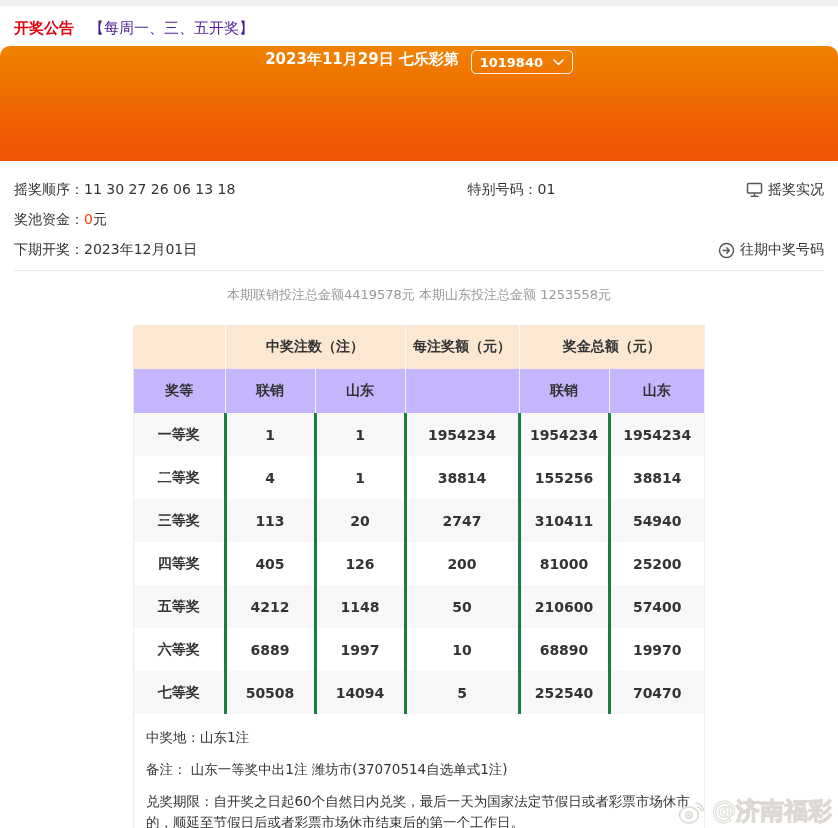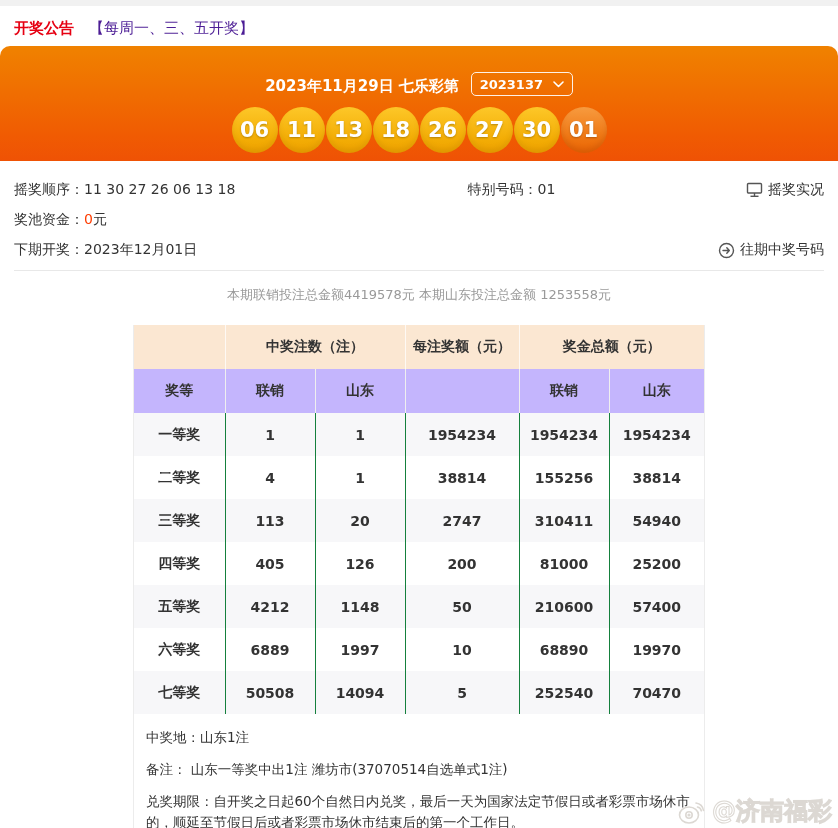--- a/index.html
+++ b/index.html
@@ -21,24 +21,24 @@
   }
   .topbar .title { color: #e60012; font-weight: bold; }
   .topbar .subtitle { color: #4c1d95; margin-left: 15px; }
 
   .banner {
     height: 115px;
     background: linear-gradient(180deg, #f08200 0%, #f05b02 78%, #ef5205 100%);
     border-radius: 10px 10px 0 0;
   }
   .banner-head {
-    padding-top: 26px;
+    padding-top: 4px;
     display: flex;
     justify-content: center;
-    align-items: flex-end;
+    align-items: flex-start;
     gap: 12px;
     color: #fff;
     font-size: 15px;
     font-weight: bold;
   }
   .issue-select {
     width: 102px;
     height: 24px;
     border: 1px solid rgba(255,255,255,0.9);
     border-radius: 5px;
@@ -110,21 +110,21 @@
     font-weight: bold;
     padding: 4px;
   }
   tr.group-header { background: #fbe7d2; height: 44px; }
   tr.group-header th { border-right: 1px solid rgba(255,255,255,0.75); }
   tr.group-header th:last-child { border-right: none; }
   tr.sub-header { background: #c4b5fd; height: 44px; }
   tr.sub-header th { border-right: 1px solid #efefef; }
   tr.sub-header th:last-child { border-right: none; }
   tr.data-row { height: 43px; }
-  tr.data-row td { border-right: 1px solid #15803d; }
+  tr.data-row td { border-right: 3px solid #15803d; }
   tr.data-row td:last-child { border-right: none; }
   tr.data-row:nth-child(odd) { background: #f7f7f9; }
   tr.data-row:nth-child(even) { background: #ffffff; }
 
   .notes { padding: 13px 12px 0 12px; font-size: 13.5px; line-height: 1.55; color: #333; }
   .note-row { margin-bottom: 11px; }
   .note-label { font-weight: normal; }
 
   .watermark {
     position: absolute;
@@ -149,35 +149,25 @@
 
 <div class="topbar">
   <span class="title">开奖公告</span>
   <span class="subtitle">【每周一、三、五开奖】</span>
 </div>
 
 <div class="banner">
   <div class="banner-head">
     <span>2023年11月29日 七乐彩第</span>
     <div class="issue-select">
-      <span>2023137</span>
+      <span>1019840</span>
       <svg width="11" height="7" viewBox="0 0 11 7">
           <path d="M1 1 l4.5 4.5 L10 1" fill="none" stroke="#fff" stroke-width="1.6" stroke-linecap="round" stroke-linejoin="round"></path>
         </svg>
     </div>
-  </div>
-  <div class="balls">
-    <span class="ball">06</span>
-    <span class="ball">11</span>
-    <span class="ball">13</span>
-    <span class="ball">18</span>
-    <span class="ball">26</span>
-    <span class="ball">27</span>
-    <span class="ball">30</span>
-    <span class="ball special">01</span>
   </div>
 </div>
 
 <div class="info">
   <div class="info-row">
     <span class="cell-left"><span>摇奖顺序：</span><span>11 30 27 26 06 13 18</span></span>
     <span class="cell-mid"><span>特别号码：</span><span>01</span></span>
     <span class="link">
       <svg width="17" height="16" viewBox="0 0 17 16">
           <rect x="1.5" y="1.5" width="14" height="9.5" rx="1" fill="none" stroke="#555" stroke-width="1.4"></rect>

